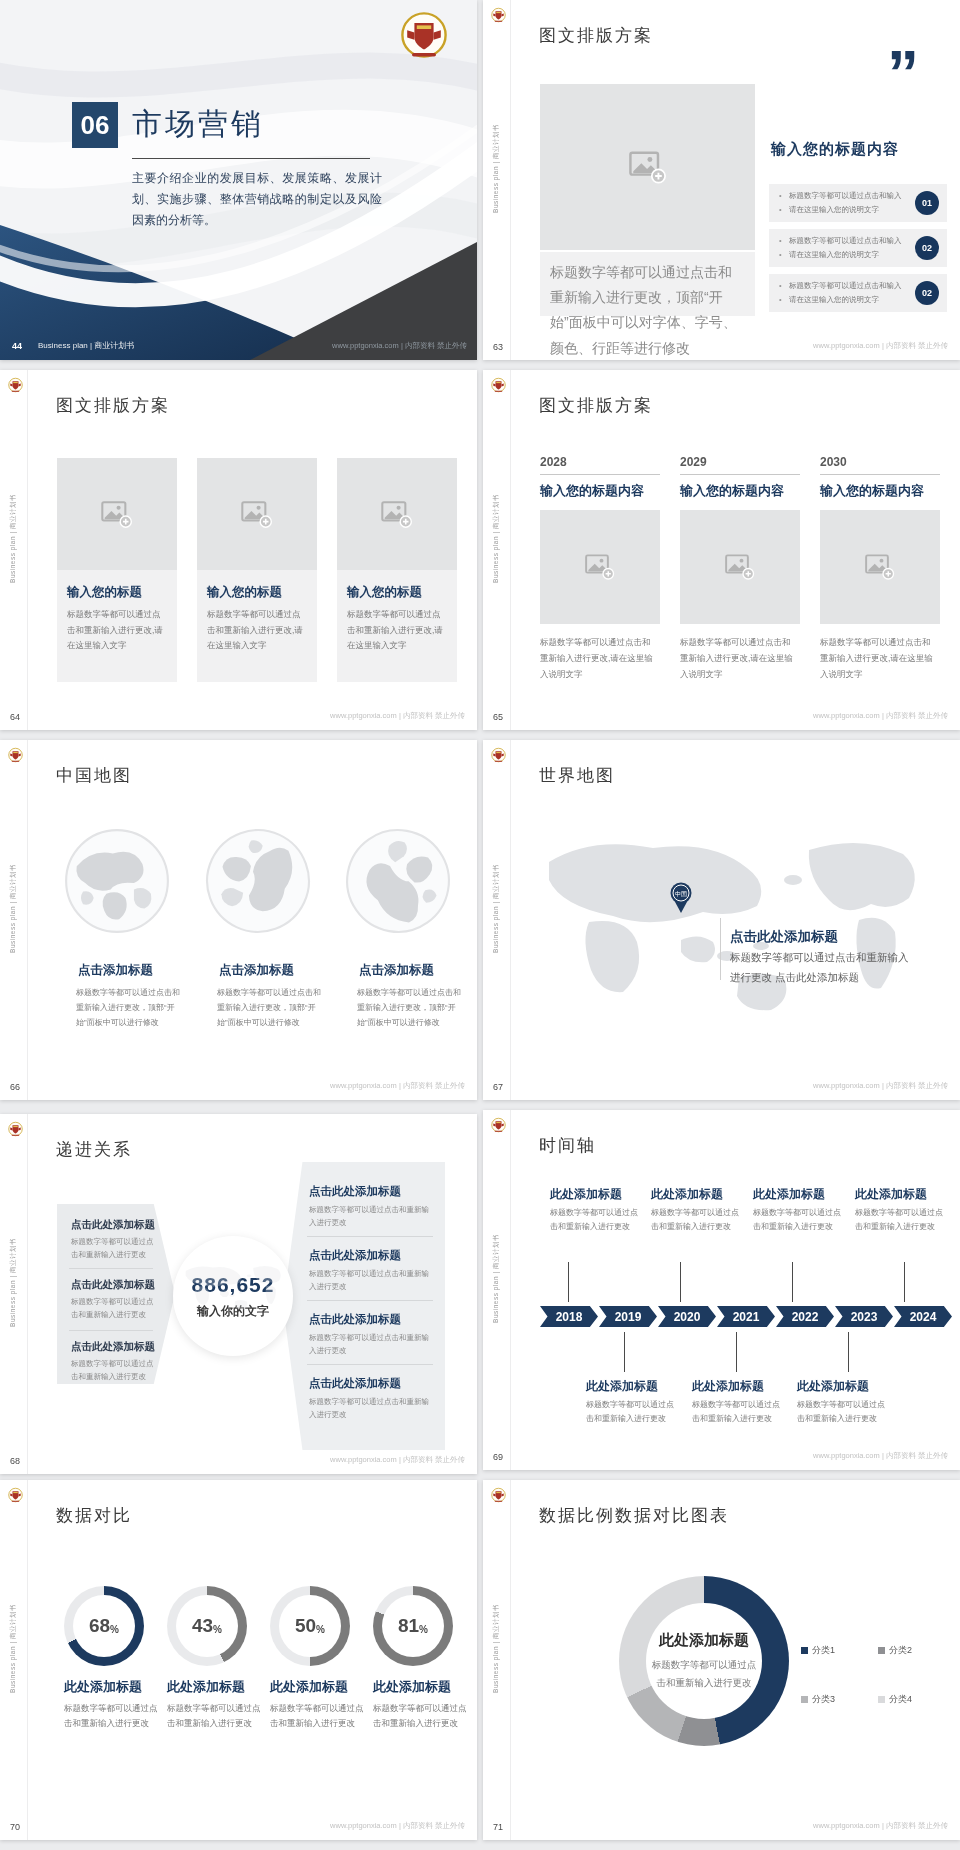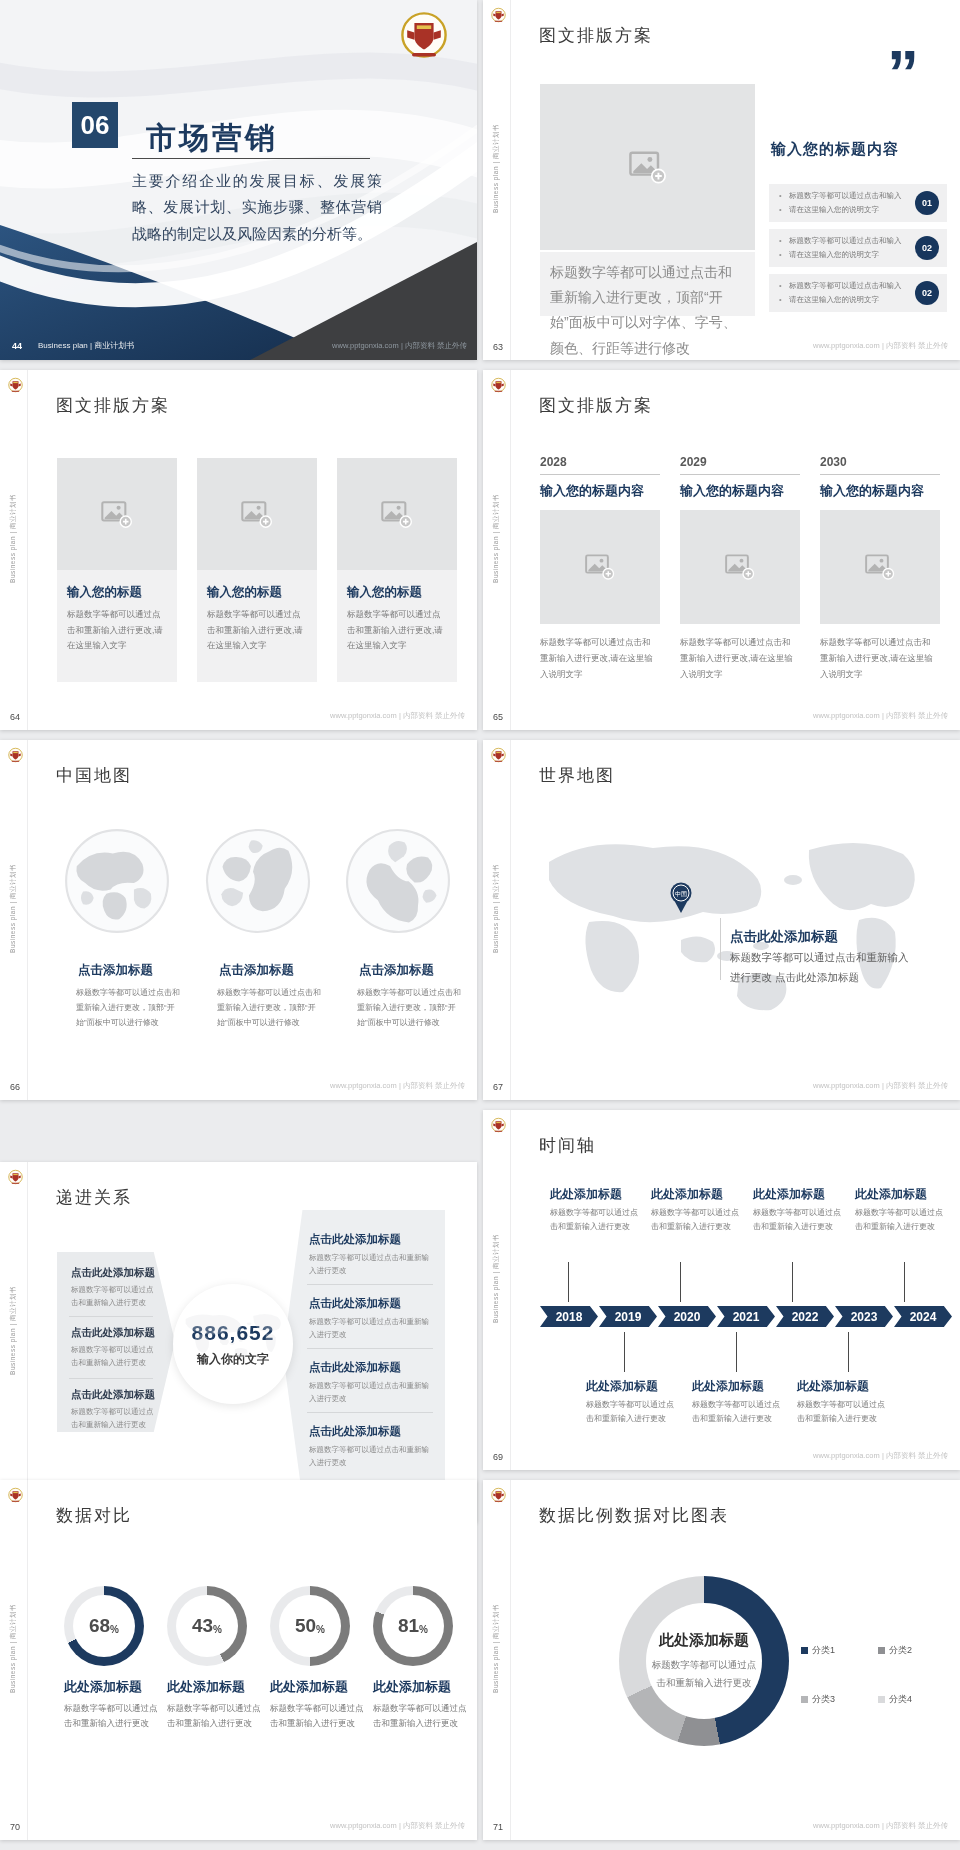--- a/index.html
+++ b/index.html
@@ -15,23 +15,23 @@
   .stitle{left:56px;top:24px;font-size:17px;font-weight:400;color:#3b3b3b;letter-spacing:2px;margin:0;}
   .pnum{left:10px;bottom:8px;font-size:9px;font-weight:normal;color:#4a4a4a;}
   .frt{right:12px;bottom:9px;font-size:7.5px;color:#c2c2c2;}
   .navy{color:#1d3a5f;}
   .ph{background:#e3e4e5;display:flex;align-items:center;justify-content:center;}
   .gbox{background:#f1f1f2;}
   .body-txt{color:#7a7a7a;}
   
   .cov-num{display:flex;align-items:center;justify-content:center;background:#24476c;color:#fff;
     font-size:26px;font-weight:bold;}
-  .cov-title{font-size:30px;font-weight:bold;letter-spacing:3px;margin:16px;}
+  .cov-title{font-size:30px;font-weight:normal;letter-spacing:3px;margin:2px;}
   .cov-rule{height:1px;background:#4a4a4a;}
-  .cov-desc{font-size:15px;line-height:1.75;color:#31445e;text-align:justify;}
+  .cov-desc{font-size:12px;line-height:1.75;color:#31445e;text-align:justify;}
   .cov-pnum{left:12px;bottom:9px;font-size:9px;font-weight:bold;color:#fff;}
   .cov-plabel{left:38px;bottom:9px;font-size:8px;color:#e8ebee;}
   .cov-frt{right:10px;bottom:9px;font-size:7.5px;color:#9099a1;}
   
   .quote{font-size:64px;font-weight:bold;line-height:1;}
   .cap{font-size:14px;line-height:1.8;color:#8b8b8b;padding:8px 10px;box-sizing:border-box;}
   .irow{width:178px;height:38px;background:#f0f0f1;padding:5px 36px 0 10px;box-sizing:border-box;}
   .brow{display:flex;font-size:7.5px;color:#7a7a7a;line-height:1.85;}
   .bul{width:10px;color:#9a9a9a;}
   .badge{position:absolute;right:8px;top:7px;width:24px;height:24px;border-radius:50%;background:#17365d;
@@ -337,21 +337,21 @@
       <text x="12" y="13.5" text-anchor="middle" font-size="6" fill="#ffffff">中国</text>
     </svg>
     <div class="abs" style="left:237px;top:178px;width:1px;height:62px;background:#cfcfcf"></div>
     <h3 class="abs callout-t navy" style="left:247px;top:188px">点击此处添加标题</h3>
     <p class="abs callout-b" style="left:247px;top:208px;width:188px">标题数字等都可以通过点击和重新输入进行更改 点击此处添加标题</p>
 
     <span class="abs pnum">67</span>
     <span class="abs frt">www.pptgonxia.com | 内部资料 禁止外传</span>
   </section>
 
-  <section class="slide" style="left:0;top:1162px">
+  <section class="slide" style="left:0;top:1114px">
     <svg class="abs crest-mini">
         <use href="#crest"></use>
       </svg>
     <span class="abs vline"></span>
     <span class="abs vtext">Business plan | 商业计划书</span>
     <h2 class="abs stitle">递进关系</h2>
 
     <div class="abs panelL" style="left:57px;top:90px;width:118px;height:180px">
       <h4 class="p-t abs" style="left:14px;top:14px;color:#2e3b4e">点击此处添加标题</h4>
       <p class="p-b abs" style="left:14px;top:30px;width:86px">标题数字等都可以通过点击和重新输入进行更改</p>

